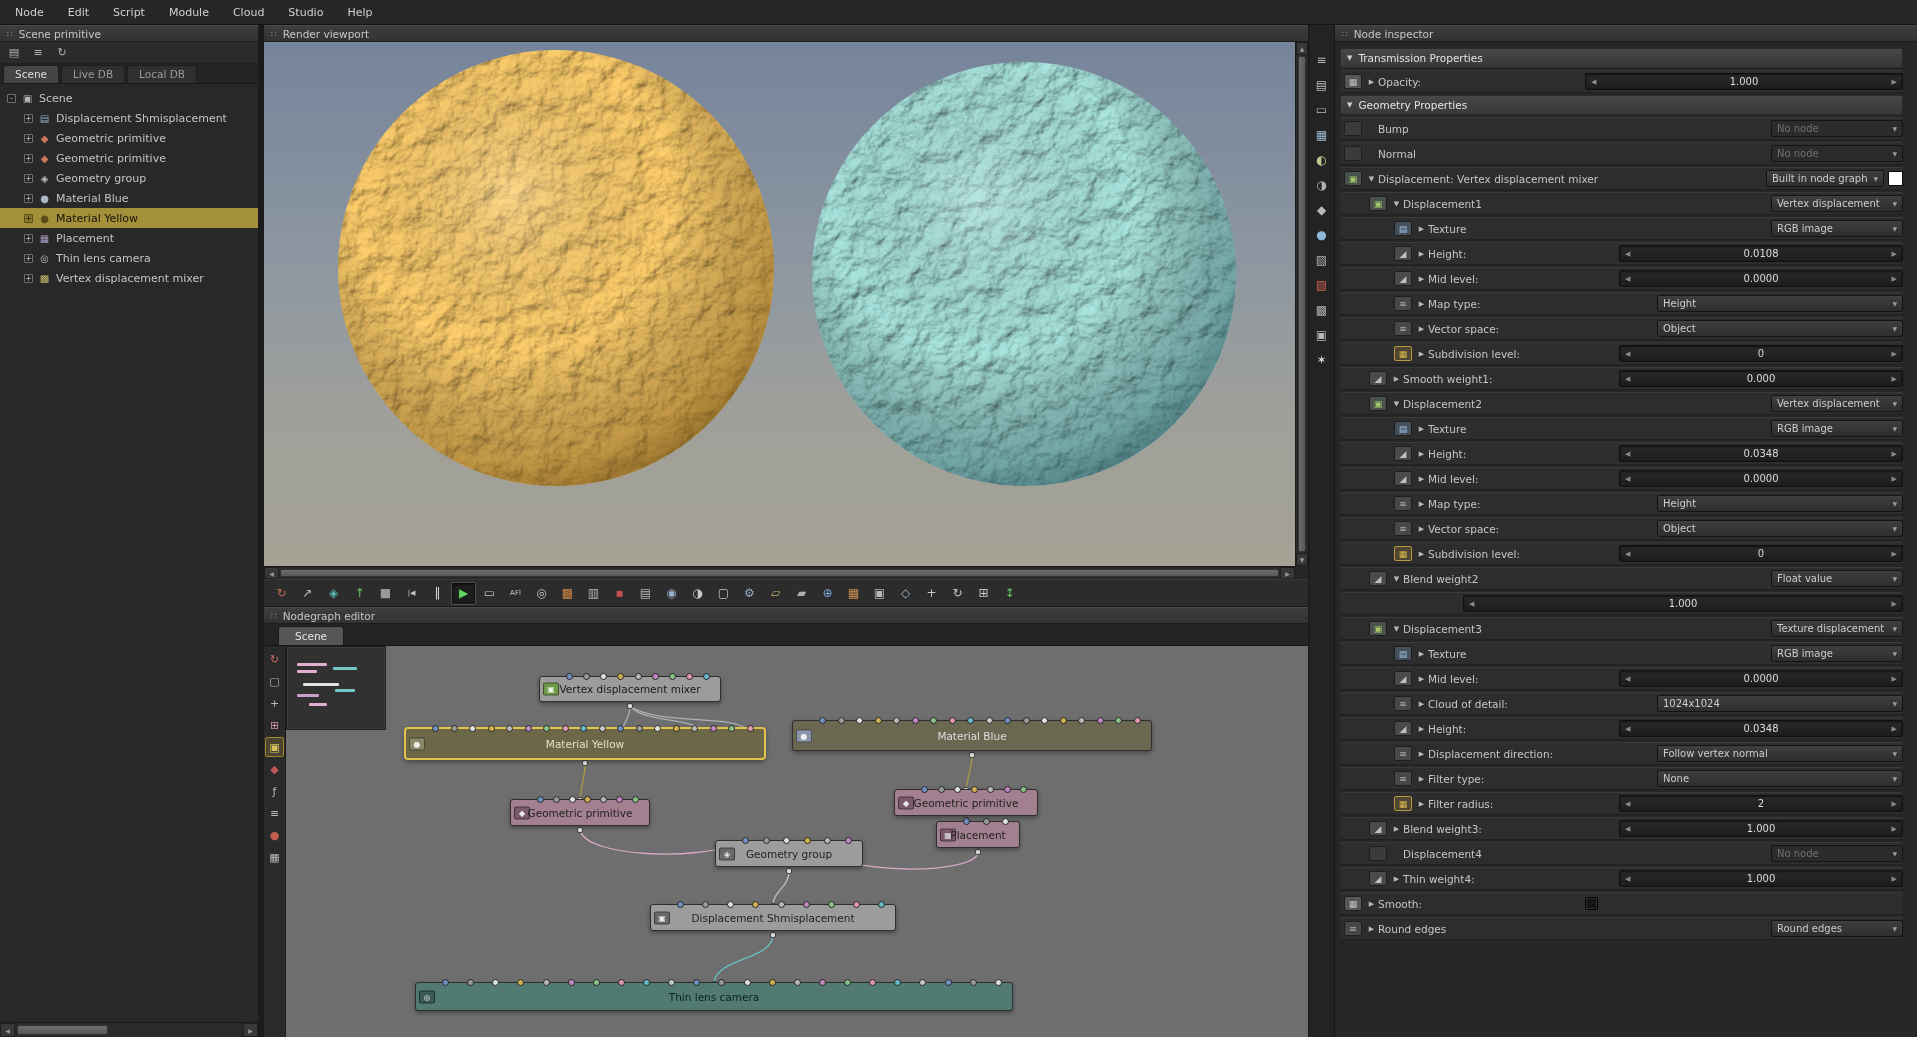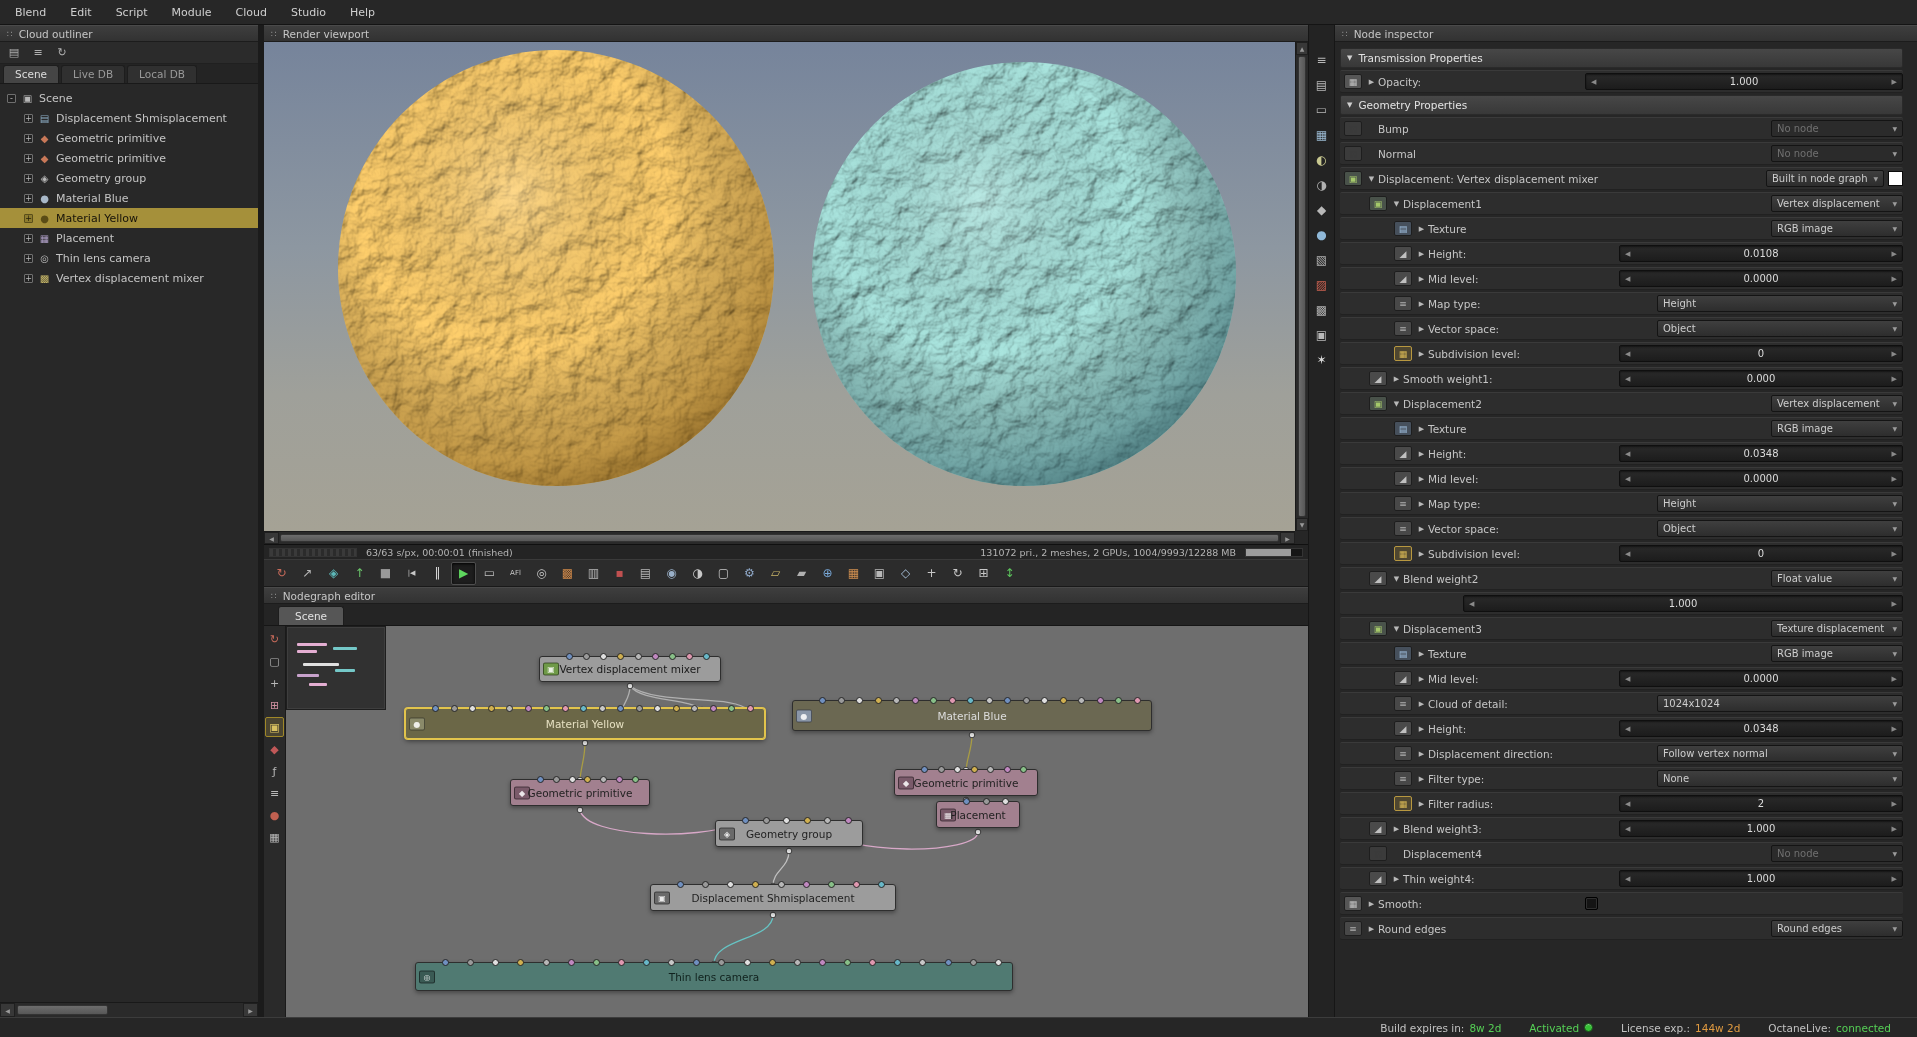--- a/index.html
+++ b/index.html
@@ -110,35 +110,35 @@
 .sblabel{color:#c2c2c2;}
 .sbdot{width:9px;height:9px;border-radius:50%;border:1px solid #1a4a1a;box-shadow:inset 0 1px 1px rgba(255,255,255,.4);}
 </style>
 </head>
 <body>
 
 <div id="app">
 
 
   <div class="menubar">
-      <div class="menu-item">Blend</div>
+      <div class="menu-item">Node</div>
       <div class="menu-item">Edit</div>
       <div class="menu-item">Script</div>
       <div class="menu-item">Module</div>
       <div class="menu-item">Cloud</div>
       <div class="menu-item">Studio</div>
       <div class="menu-item">Help</div>
     </div>
 
   <div class="main">
 
     <div class="outliner">
       <div class="panel-header">
         <span class="grip">∷</span>
-        <span>Cloud outliner</span>
+        <span>Scene primitive</span>
       </div>
       <div class="otoolbar">
           <div class="tool-icon" style="color: rgb(176, 176, 176);">▤</div>
           <div class="tool-icon" style="color: rgb(176, 176, 176);">≡</div>
           <div class="tool-icon" style="color: rgb(176, 176, 176);">↻</div>
         </div>
       <div class="otabs">
           <div class="otab active">Scene</div>
           <div class="otab">Live DB</div>
           <div class="otab">Local DB</div>
@@ -254,31 +254,20 @@
           <div class="scroll-btn">▲</div>
           <div class="vthumb"></div>
           <div class="scroll-btn">▼</div>
         </div>
         <div class="vp-hscroll">
           <div class="scroll-btn">◀</div>
           <div class="vp-hthumb"></div>
           <div class="scroll-btn">▶</div>
         </div>
         <div class="corner"></div>
-      </div>
-      <div class="vp-status">
-        <div class="mini-progress">
-            <div class="fill"></div>
-          </div>
-        <span>63/63 s/px, 00:00:01 (finished)</span>
-        <span class="spacer"></span>
-        <span>131072 pri., 2 meshes, 2 GPUs, 1004/9993/12288 MB</span>
-        <div class="right-progress">
-            <div class="fill" style="width: 80%;"></div>
-          </div>
       </div>
       <div class="vp-toolbar">
           <div class="vt-icon" style="color: rgb(198, 106, 90);">↻</div>
           <div class="vt-icon" style="color: rgb(184, 184, 184);">↗</div>
           <div class="vt-icon" style="color: rgb(92, 184, 184);">◈</div>
           <div class="vt-icon" style="color: rgb(108, 200, 108);">↑</div>
           <div class="vt-icon" style="color: rgb(154, 154, 154);">■</div>
           <div class="vt-icon txt" style="color: rgb(200, 200, 200);">|◀</div>
           <div class="vt-icon" style="color: rgb(216, 216, 216);">‖</div>
           <div class="vt-icon active" style="color: rgb(94, 214, 94);">▶</div>
@@ -934,31 +923,13 @@
               <div class="dd" style="width: 132px;">
                 <span class="ddval">Round edges</span>
                 <span class="ddcaret">▼</span>
               </div>
             </div>
           </div>
         </div>
     </div>
   </div>
 
-  <div class="statusbar">
-      <div class="sbitem">
-        <span class="sblabel">Build expires in:</span>
-        <span class="sbval" style="color: rgb(85, 208, 85);">8w 2d</span>
-      </div>
-      <div class="sbitem">
-        <span class="sbval" style="color: rgb(85, 208, 85);">Activated</span>
-        <span class="sbdot" style="background: rgb(53, 192, 53);"></span>
-      </div>
-      <div class="sbitem">
-        <span class="sblabel">License exp.:</span>
-        <span class="sbval" style="color: rgb(224, 154, 64);">144w 2d</span>
-      </div>
-      <div class="sbitem">
-        <span class="sblabel">OctaneLive:</span>
-        <span class="sbval" style="color: rgb(85, 208, 85);">connected</span>
-      </div>
-    </div>
 </div>
 
 </body></html>

